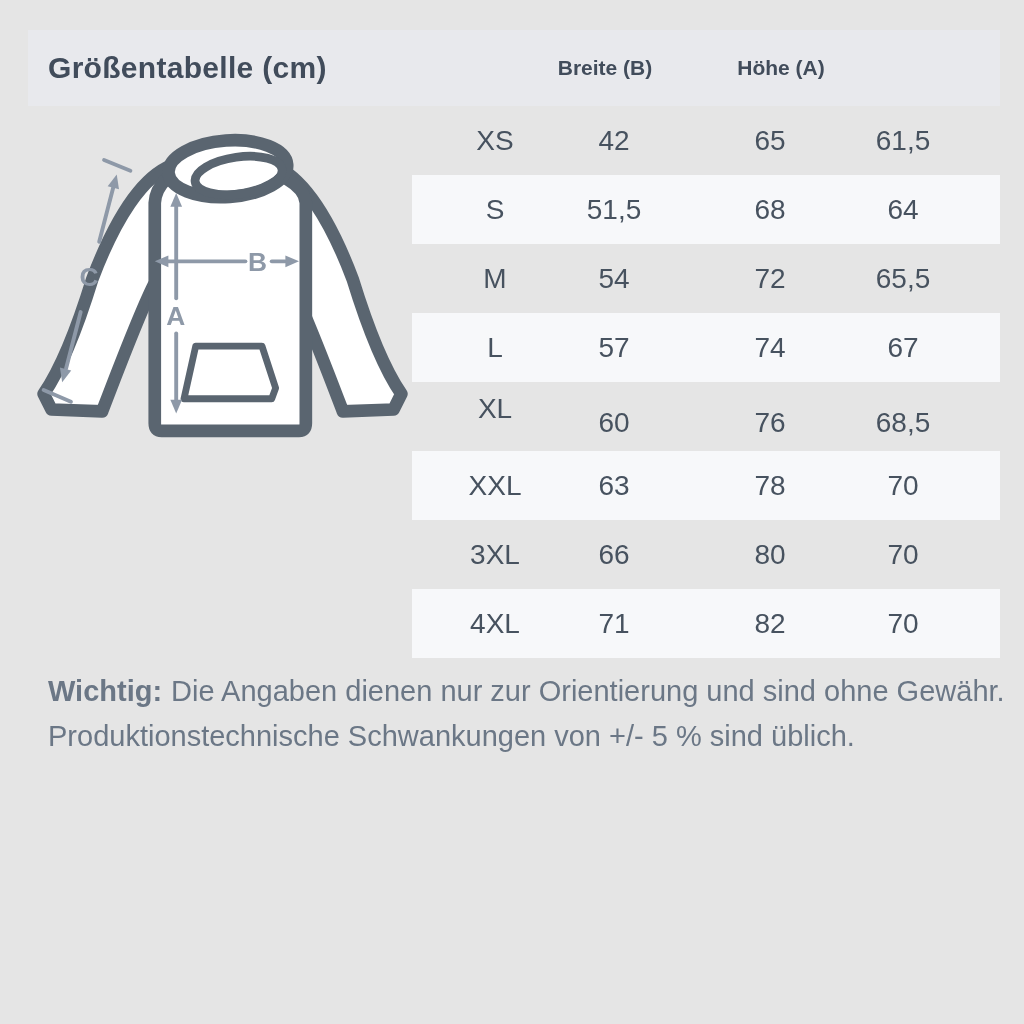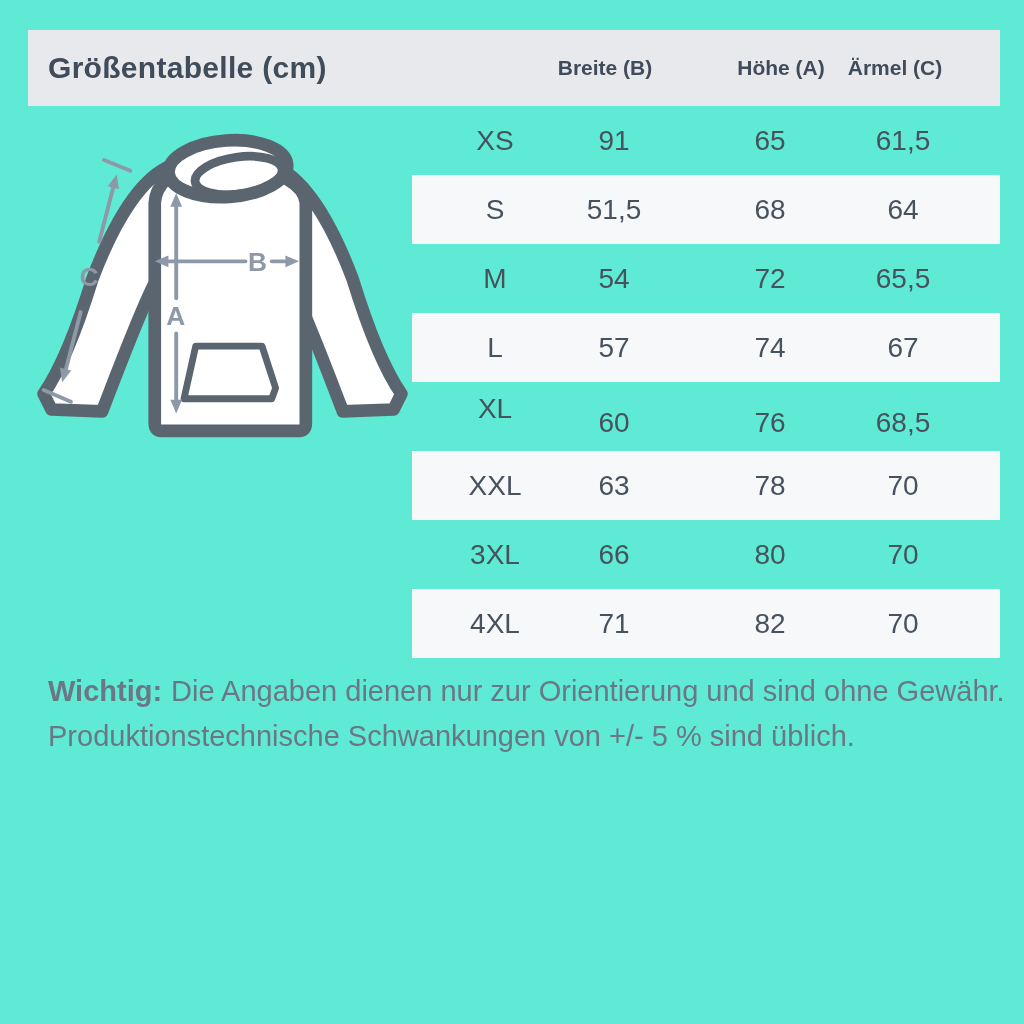--- a/index.html
+++ b/index.html
@@ -11,21 +11,21 @@
     --outline: #5a6570;
     --arrow: #8e99a8;
   }
   * { margin: 0; padding: 0; box-sizing: border-box; }
   html, body { background: #ffffff; }
   body { font-family: "Liberation Sans", sans-serif; }
   .page {
     position: relative;
     width: 1024px;
     height: 1024px;
-    background: #5eead4;
+    background: #e5e5e5;
     overflow: hidden;
   }
   
   .header-bar {
     position: absolute;
     left: 28px; top: 30px;
     width: 972px; height: 76px;
     background: var(--header-bg);
   }
   .chart-title {
@@ -109,21 +109,20 @@
 </style>
 </head>
 <body>
 
 <div class="page">
 
   <div class="header-bar">
     <div class="chart-title">Größentabelle (cm)</div>
     <div class="col-label c-breite">Breite (B)</div>
     <div class="col-label c-hoehe">Höhe (A)</div>
-    <div class="col-label c-aermel">Ärmel (C)</div>
   </div>
 
   <div class="diagram">
     <svg viewBox="0 0 395 350" xmlns="http://www.w3.org/2000/svg">
 
       <path class="garment" d="M150 42 C115 52 86 102 64 160 C48 212 32 252 14 278 L22 294 L74 296 C90 254 112 196 127 166"></path>
 
       <path class="garment" d="M245 42 C280 52 309 102 331 160 C347 212 363 252 381 278 L373 294 L321 296 C305 254 283 196 268 166"></path>
 
       <path class="garment" d="M135 316 Q128 316 128 308 L128 82 C129 63 146 49 164 44 L231 44 C249 49 282 62 283 82 L283 308 Q283 316 276 316 Z"></path>
@@ -153,21 +152,21 @@
       <line class="dim-line" x1="52" y1="194" x2="37" y2="252"></line>
       <polygon class="dim-head" points="89,53 91.3,68 79.7,65"></polygon>
       <polygon class="dim-head" points="33,266 42.3,254 30.7,251"></polygon>
       <text class="dim-label" x="61" y="158">C</text>
     </svg>
   </div>
 
   <div class="size-table">
       <div class="trow">
         <span class="cell c0">XS</span>
-        <span class="cell c1">91</span>
+        <span class="cell c1">42</span>
         <span class="cell c2">65</span>
         <span class="cell c3">61,5</span>
       </div>
       <div class="trow striped">
         <span class="cell c0">S</span>
         <span class="cell c1">51,5</span>
         <span class="cell c2">68</span>
         <span class="cell c3">64</span>
       </div>
       <div class="trow">

